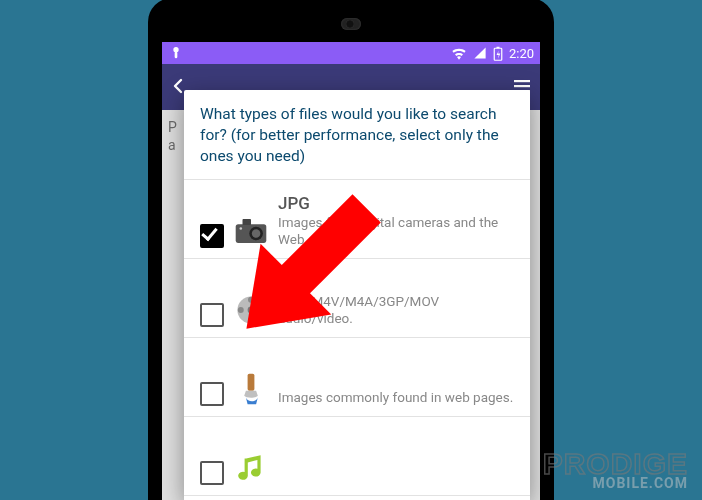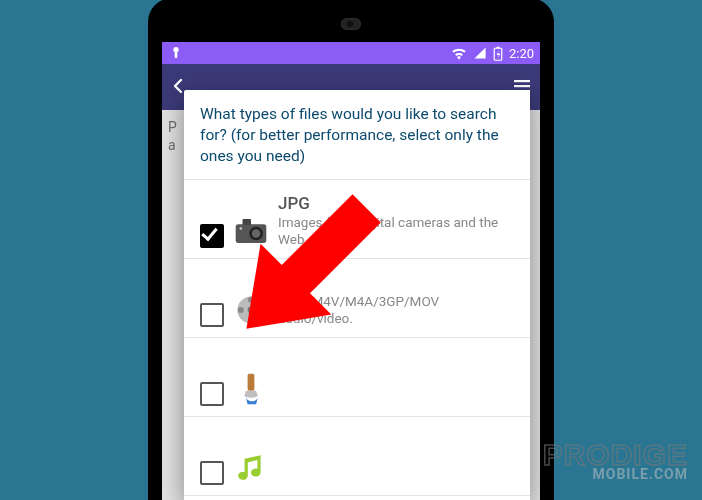--- a/index.html
+++ b/index.html
@@ -177,21 +177,21 @@
   }
   .arrow-overlay {
     position: absolute;
     left: 208px;
     top: 170px;
     pointer-events: none;
   }
   .watermark {
     position: absolute;
     right: 14px;
-    bottom: 18px;
+    bottom: 9px;
     text-align: right;
     color: rgba(255,255,255,.5);
     pointer-events: none;
     font-weight: 700;
     letter-spacing: 1px;
   }
   .watermark .line1 {
     font-size: 30px;
     font-family: Impact, "Arial Black", sans-serif;
     -webkit-text-stroke: 1.5px rgba(120,120,120,.6);
@@ -303,20 +303,21 @@
         <div class="item">
           <div class="checkbox"></div>
           <div class="ft-icon">
             <svg width="30" height="34" viewBox="0 0 30 40">
                 <rect x="11" y="2" width="8" height="20" rx="2" fill="#b97a3a"></rect>
                 <path d="M9 22h12l2 6c-2 3-14 3-16 0l2-6z" fill="#c0c0c0"></path>
                 <path d="M9 30c2 6 12 6 14 0l-2 8H11l-2-8z" fill="#3a7ed0"></path>
               </svg>
           </div>
           <div class="text">
+            <div class="ft-desc">Images commonly found in web pages.</div>
           </div>
         </div>
 
         <div class="item">
           <div class="checkbox"></div>
           <div class="ft-icon">
             <svg width="32" height="32" viewBox="0 0 40 40">
                 <path d="M14 8l18-4v22a6 5 0 11-4-5V10l-12 3v17a6 5 0 11-4-5V8z" fill="#9acd32"></path>
               </svg>
           </div>

